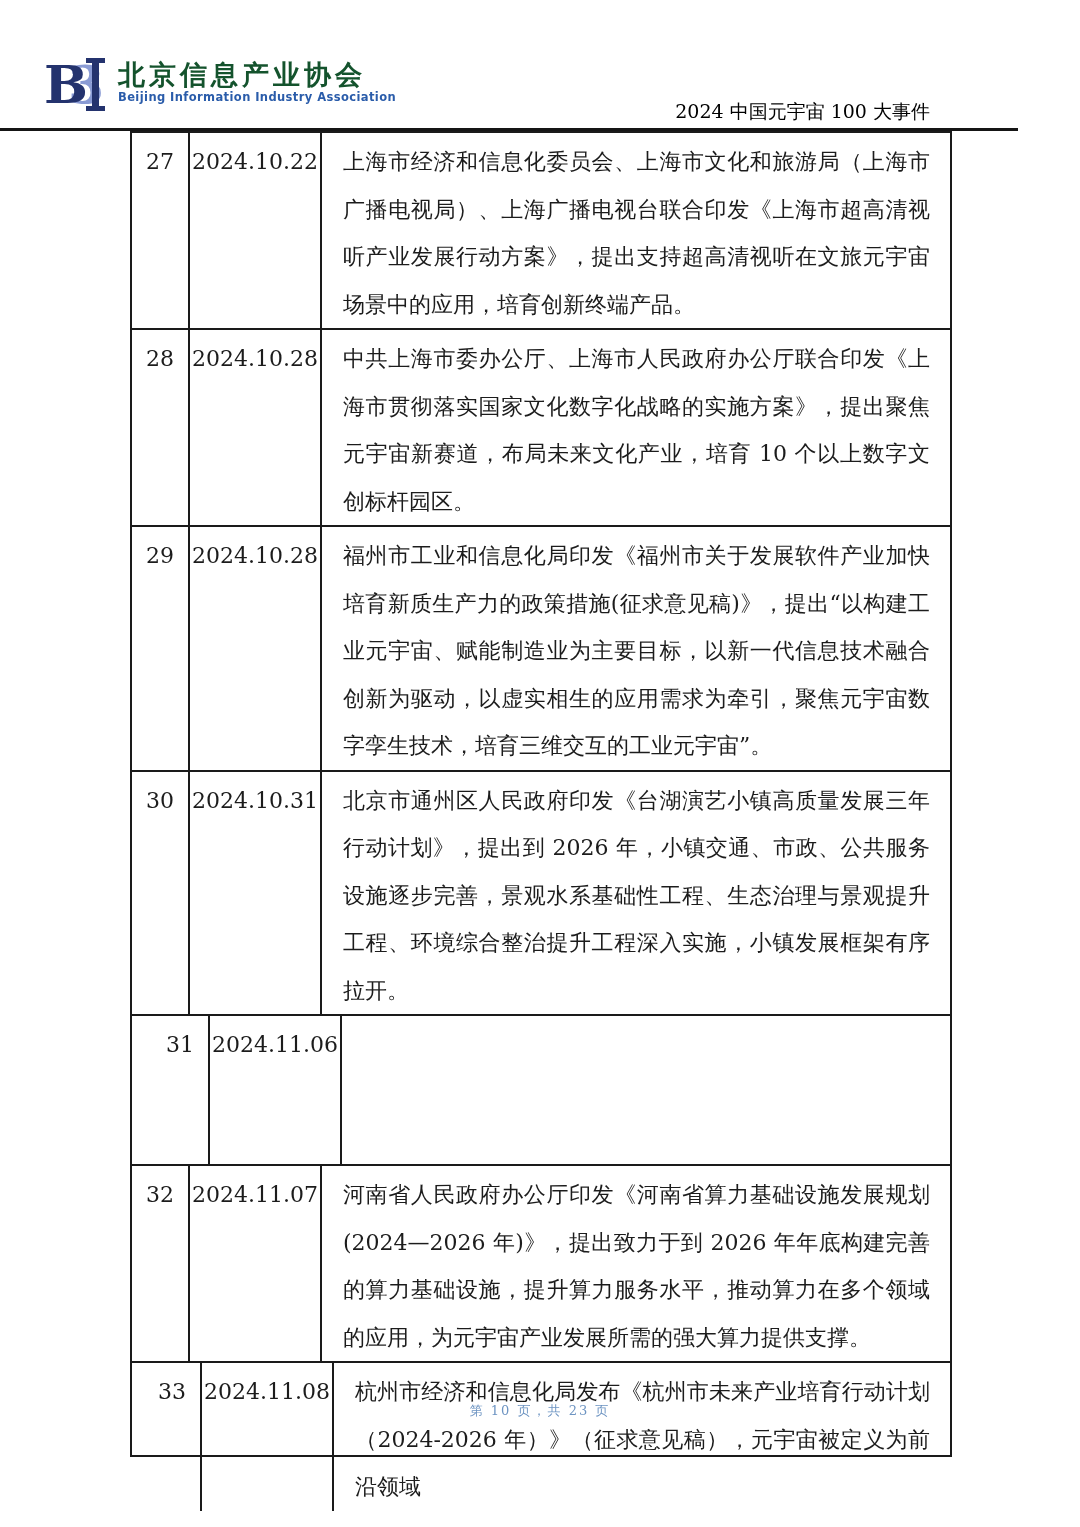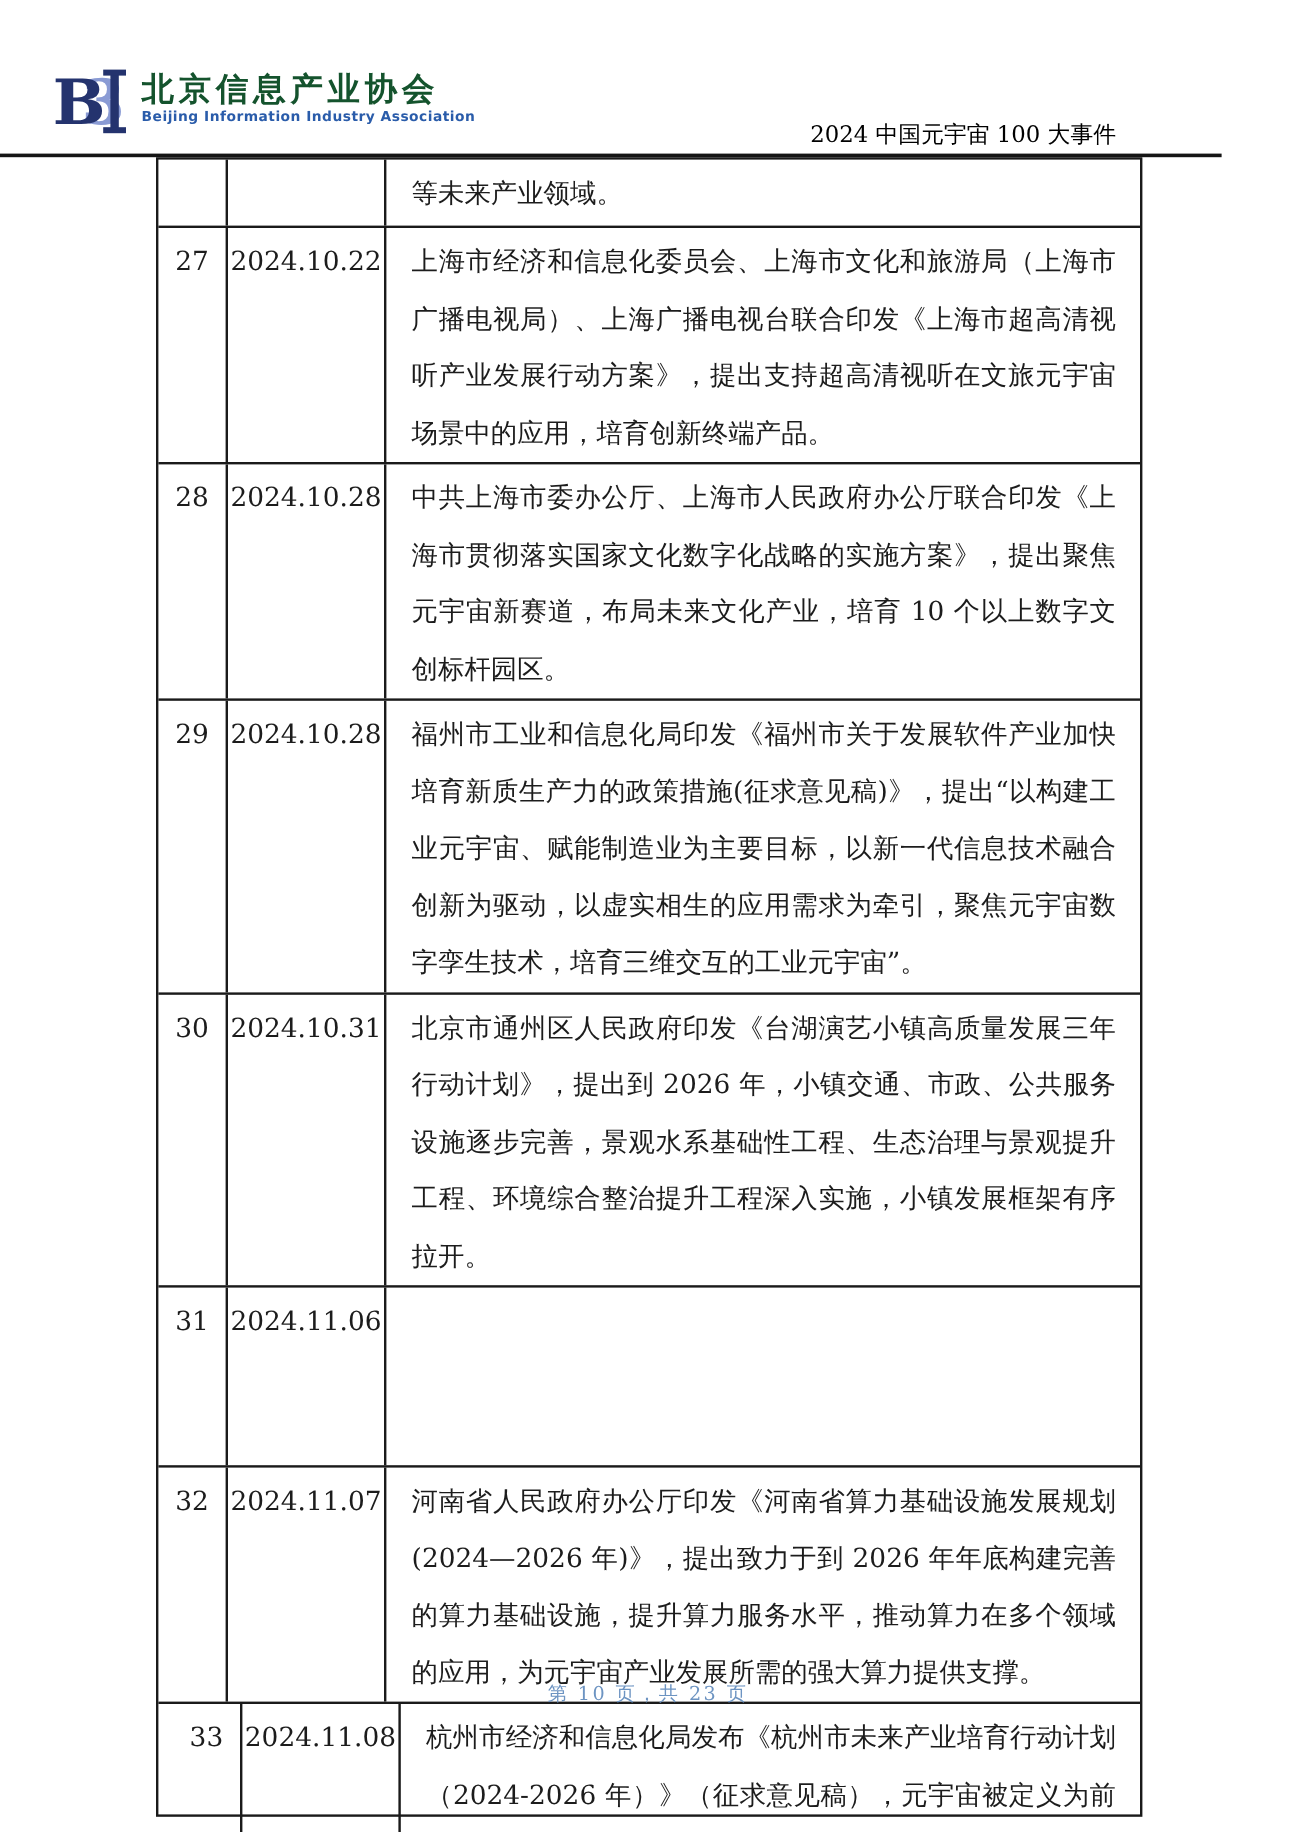--- a/index.html
+++ b/index.html
@@ -64,28 +64,28 @@
     padding:5px 20px 0 21px;
     font-size:22px;line-height:47.5px;
     text-align:justify;
   }
   
   .r-cont{min-height:55px;}
   .r27{min-height:190px;}
   .r28{min-height:150px;}
   .r29{min-height:237px;}
   .r30{min-height:190px;}
-  .r31{min-height:150px;}
+  .r31{min-height:150px;padding-left:20px;}
   .r32{min-height:188px;}
   .r33{min-height:94px;max-height:94px;padding-left:12px;}
 
   
   .footer{
     position:absolute;left:0;top:1402px;width:100%;
-    text-align:center;font-size:16px;color:#6d94c2;
+    text-align:center;font-size:13px;color:#6d94c2;
     letter-spacing:2px;
   }
 </style>
 </head>
 <body>
 
 <div id="page">
 
   <div class="header">
     <div class="logo">
@@ -100,25 +100,20 @@
         <div class="org-cn">北京信息产业协会</div>
         <div class="org-en">Beijing Information Industry Association</div>
       </div>
     </div>
     <div class="doc-title">2024 中国元宇宙 100 大事件</div>
     <div class="header-rule"></div>
   </div>
 
   <div class="policy-table">
 
-    <div class="t-row r-cont">
-      <div class="cell no"></div>
-      <div class="cell date"></div>
-      <div class="cell content">等未来产业领域。</div>
-    </div>
 
     <div class="t-row r27">
       <div class="cell no">27</div>
       <div class="cell date">2024.10.22</div>
       <div class="cell content">上海市经济和信息化委员会、上海市文化和旅游局（上海市广播电视局）、上海广播电视台联合印发《上海市超高清视听产业发展行动方案》，提出支持超高清视听在文旅元宇宙场景中的应用，培育创新终端产品。</div>
     </div>
 
     <div class="t-row r28">
       <div class="cell no">28</div>
       <div class="cell date">2024.10.28</div>

